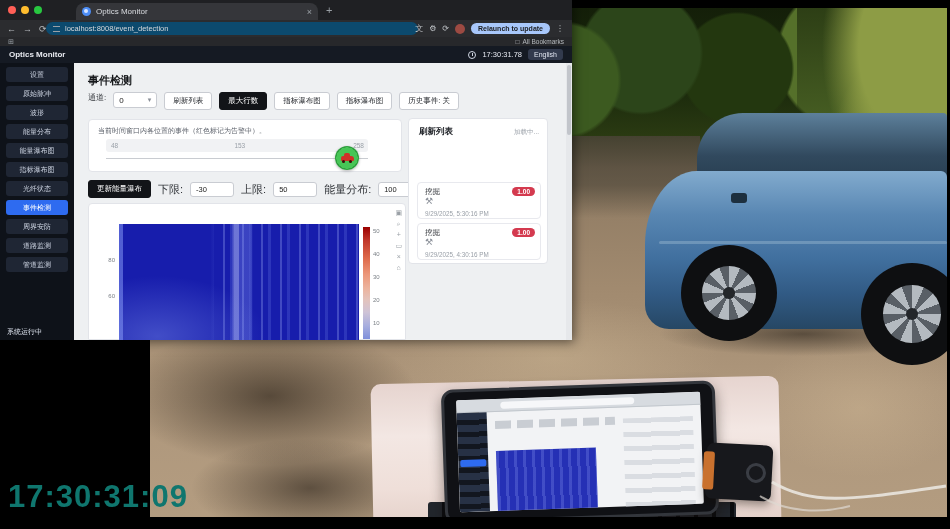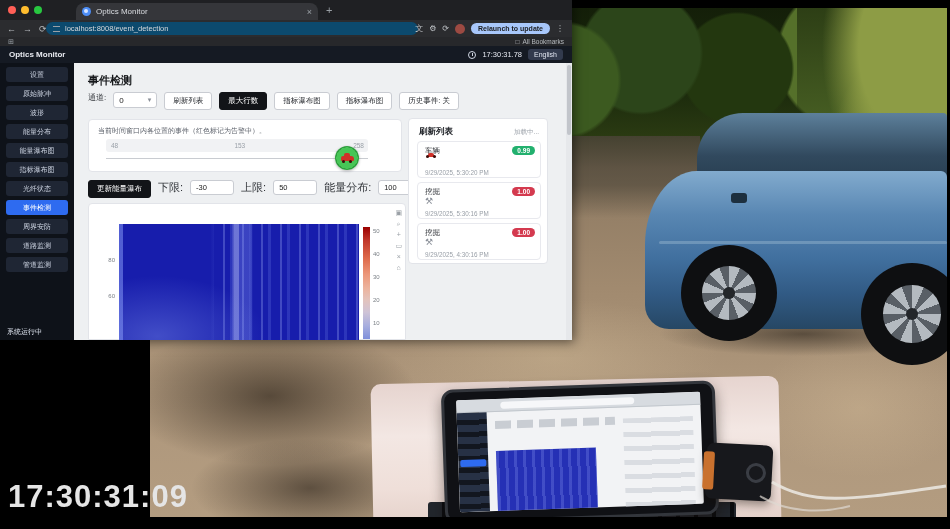--- a/index.html
+++ b/index.html
@@ -75,21 +75,21 @@
   .device{position:absolute;left:556px;top:436px;width:66px;height:56px;background:#17181c;border-radius:7px;
     transform:rotate(3deg);box-shadow:0 4px 8px rgba(20,12,6,.4);}
   .device::before{content:"";position:absolute;left:-3px;top:9px;width:11px;height:38px;background:#c9712e;border-radius:3px;}
   .device::after{content:"";position:absolute;right:6px;top:18px;width:14px;height:14px;border-radius:50%;border:3px solid #3a3d44;}
   .cable-svg{position:absolute;left:540px;top:428px;width:257px;height:84px;}
 
   
   .bar-top{position:absolute;left:572px;top:0;width:378px;height:8px;background:#000;}
   .bar-bottom{position:absolute;left:0;top:517px;width:950px;height:12px;background:#000;}
   .bar-right{position:absolute;left:947px;top:0;width:3px;height:529px;background:#000;}
-  .timecode{position:absolute;left:8px;top:479px;color:#e5e5e5;font-size:31px;font-weight:bold;letter-spacing:1px;}
+  .timecode{position:absolute;left:8px;top:479px;color:#0f766e;font-size:31px;font-weight:bold;letter-spacing:1px;}
 
   
   .browser{position:absolute;left:0;top:0;width:572px;height:340px;background:#eef0f2;overflow:hidden;
     box-shadow:2px 2px 10px rgba(0,0,0,.5);}
   .tabstrip{position:absolute;left:0;top:0;width:100%;height:20px;background:#1f2023;}
   .tl{position:absolute;top:6px;width:8px;height:8px;border-radius:50%;}
   .tl.r{left:8px;background:#ff5f57;}.tl.y{left:21px;background:#febc2e;}.tl.g{left:34px;background:#28c840;}
   .tab{position:absolute;left:76px;top:3px;width:242px;height:17px;background:#35363a;border-radius:8px 8px 0 0;
     display:flex;align-items:center;padding:0 6px;gap:5px;}
   .favicon{width:9px;height:9px;border-radius:50%;background:#4d8ef7;position:relative;flex:0 0 auto;}
@@ -143,21 +143,21 @@
   .ruler{position:absolute;left:17px;top:19px;width:262px;height:13px;background:#f1f2f4;border-radius:3px;}
   .tick{position:absolute;top:3px;font-size:6.5px;color:#9aa0a8;}
   .tick.t1{left:5px;}.tick.t2{left:49%;}.tick.t3{right:4px;}
   .axis-line{position:absolute;left:17px;top:38px;width:262px;height:1px;background:#c9ccd1;}
   .evt-marker{position:absolute;left:246px;top:26px;width:24px;height:24px;border-radius:50%;
     background:radial-gradient(circle,#47c556 0 62%,#2f9e3e 63% 100%);display:flex;align-items:center;justify-content:center;
     box-shadow:0 1px 3px rgba(0,0,0,.3);}
   .mini-car{position:relative;width:13px;height:5px;background:#d03028;border-radius:2px 3px 1px 1px;}
   .mini-car::before{content:"";position:absolute;left:3px;top:-3px;width:6px;height:4px;background:#d03028;border-radius:2px 2px 0 0;}
   .mini-car::after{content:"";position:absolute;left:1px;bottom:-2px;width:3px;height:3px;background:#3a0b08;border-radius:50%;box-shadow:7px 0 0 #3a0b08;}
-  .energy-row{position:absolute;left:14px;top:117px;display:flex;gap:7px;}
+  .energy-row{position:absolute;left:14px;top:117px;display:flex;align-items:center;gap:7px;}
   .fld-label{font-size:11px;color:#33363b;}
   .fld{width:44px;height:15px;background:#fff;border:1px solid #c9ccd2;border-radius:3px;
     font-size:7.5px;color:#222;display:flex;align-items:center;padding:0 5px;}
   .card2{left:14px;top:140px;width:318px;height:137px;border-radius:4px 4px 0 0;}
   .modebar{position:absolute;right:3px;top:5px;display:flex;flex-direction:column;gap:4px;align-items:center;}
   .mb-ic{font-size:7px;color:#9aa0a6;line-height:7px;}
   .ytick{position:absolute;width:16px;text-align:right;font-size:6px;color:#7c8187;}
   .yt1{left:10px;top:53px;}.yt2{left:10px;top:89px;}
   .heatmap{position:absolute;left:30px;top:20px;width:240px;height:117px;
     background:
@@ -354,26 +354,20 @@
         <div class="cbtick cb3">30</div>
         <div class="cbtick cb4">20</div>
         <div class="cbtick cb5">10</div>
       </div>
 
       <div class="card panel">
         <div class="panel-hdr">
           <span class="panel-title">刷新列表</span>
           <span class="panel-loading">加载中...</span>
         </div>
-        <div class="evt-card ec1">
-          <span class="evt-type">车辆</span>
-          <span class="evt-badge green">0.99</span>
-          <span class="evt-icon"><span class="mini-car"></span></span>
-          <span class="evt-time">9/29/2025, 5:30:20 PM</span>
-        </div>
         <div class="evt-card ec2">
           <span class="evt-type">挖掘</span>
           <span class="evt-badge red">1.00</span>
           <span class="evt-icon pickaxe">⚒</span>
           <span class="evt-time">9/29/2025, 5:30:16 PM</span>
         </div>
         <div class="evt-card ec3">
           <span class="evt-type">挖掘</span>
           <span class="evt-badge red">1.00</span>
           <span class="evt-icon pickaxe">⚒</span>

